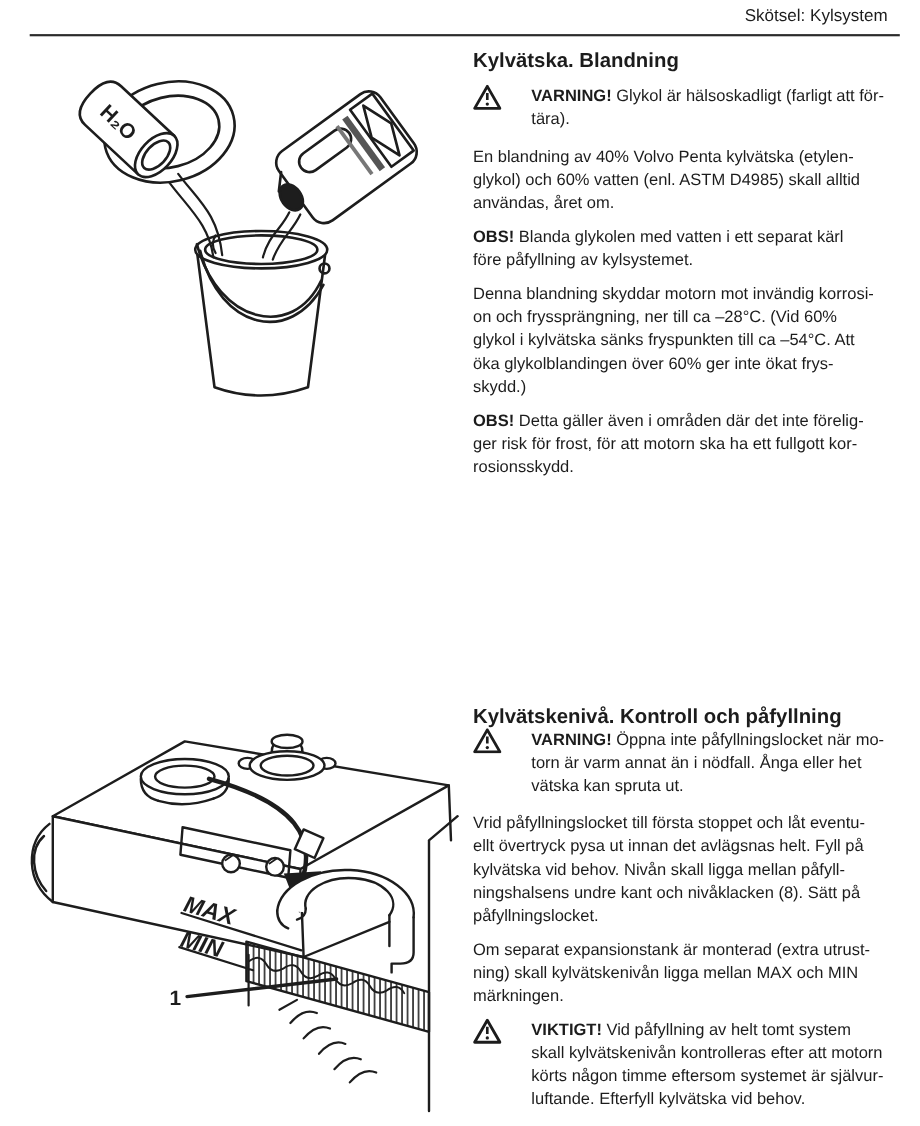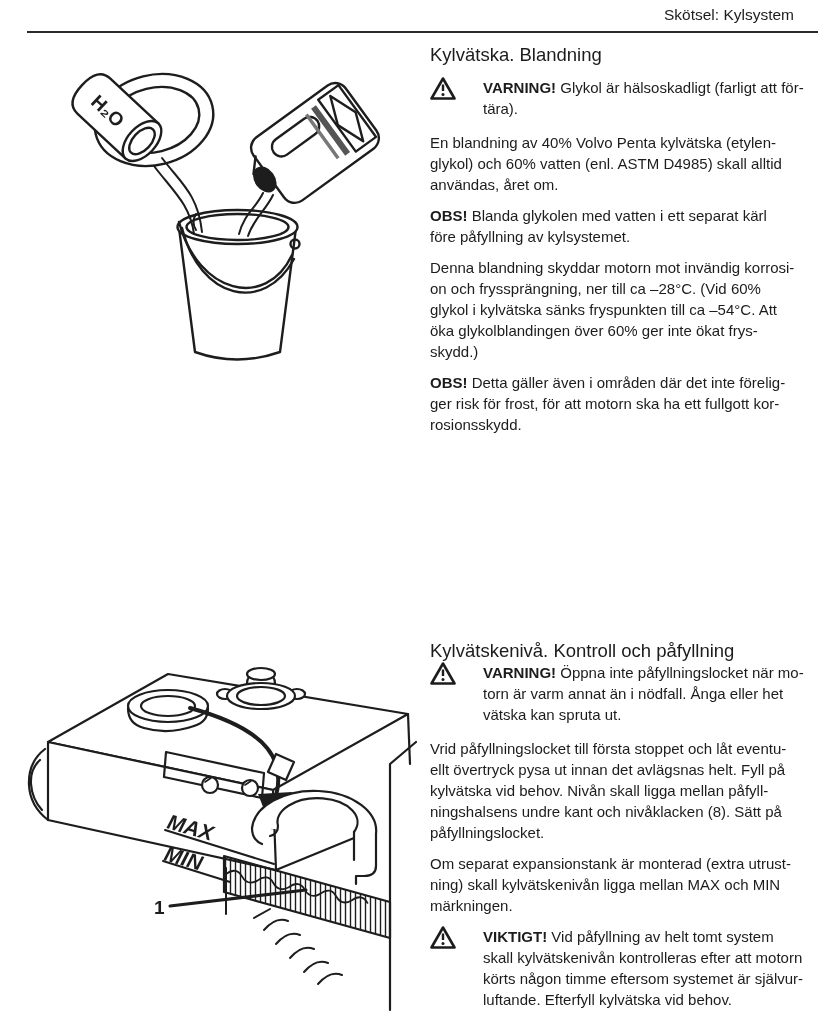--- a/index.html
+++ b/index.html
@@ -3,28 +3,28 @@
 <meta charset="utf-8">
 <style>
   * { box-sizing: border-box; }
   html,body { margin:0; padding:0; }
   body {
     width:836px; height:1024px; background:#fff;
     font-family:"Liberation Sans", sans-serif; color:#1c1c1c;
   }
   .page { position:relative; width:836px; height:1024px; background:#fff; overflow:hidden; }
 
-  .header { position:absolute; top:6px; right:42px; font-size:15.5px;margin-left:45px; }
+  .header { position:absolute; top:6px; right:29px; font-size:15.5px;margin-left:45px; }
   .rule   { position:absolute; left:27px; right:18px; top:31px; height:2px; background:#2b2b2b; }
 
   .col { position:absolute; left:430px; width:398px; }
   .col-s1 { top:44px; }
   .col-s2 { top:640px; }
 
-  .sec-title { font-size:18.5px; font-weight:normal; margin:0 0 11px; }
+  .sec-title { font-size:18.5px; font-weight:bold; margin:0 0 11px; }
   .col-s2 .sec-title { margin-bottom:0; }
 
   .ntext, .para { white-space:pre; font-size:15px; line-height:21px; margin:0; }
   .para { margin-bottom:10px; }
   .notice { display:flex; gap:27px; margin:0 0 13px; }
   .tri { width:26px; height:23px; flex:none; margin-top:0; }
   b { font-weight:700; }
 
   .illus1 { position:absolute; left:58px;  top:62px;  width:342px; height:338px; }
   .illus2 { position:absolute; left:18px;  top:622px; width:402px; height:398px; }

